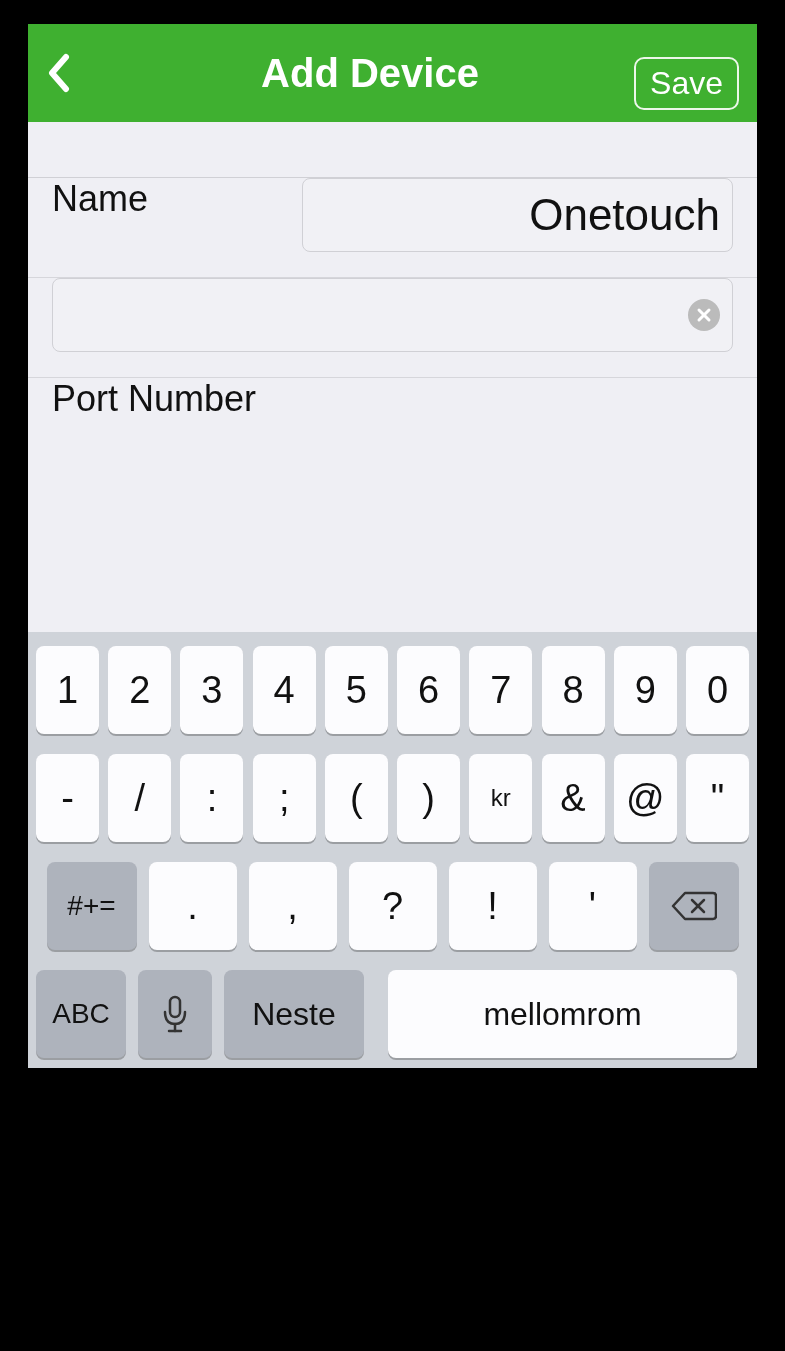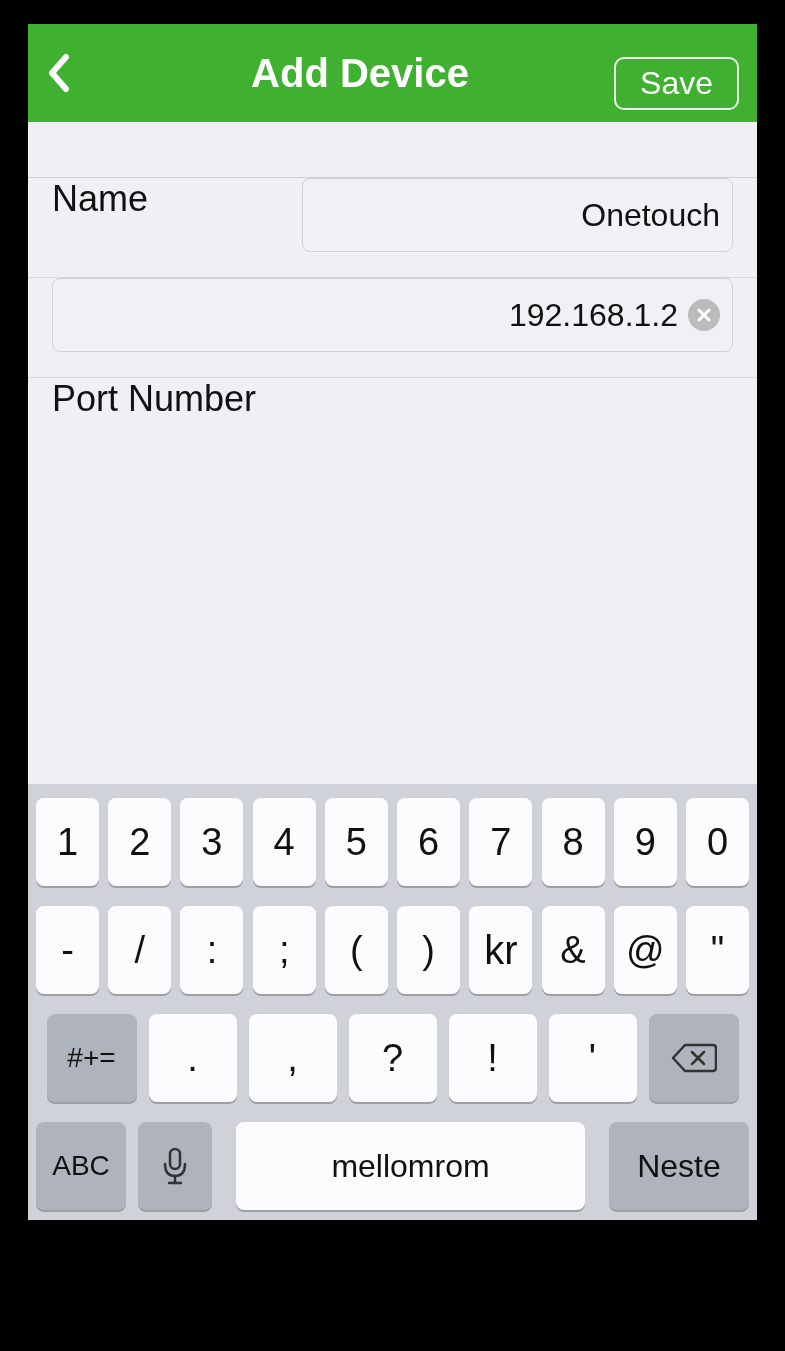--- a/index.html
+++ b/index.html
@@ -8,21 +8,21 @@
     height: 1351px;
     background: #000;
     font-family: -apple-system, "Helvetica Neue", Arial, sans-serif;
     overflow: hidden;
   }
   .device {
     position: absolute;
     left: 28px;
     top: 24px;
     width: 729px;
-    height: 1196px;
+    height: 1044px;
     background: #efeff4;
     display: flex;
     flex-direction: column;
   }
   
   .header {
     background: #3fb030;
     height: 98px;
     display: flex;
     align-items: center;
@@ -41,21 +41,21 @@
     flex: 1;
     text-align: center;
     font-size: 40px;
     font-weight: 600;
     color: #fff;
   }
   .save-btn {
     border: 2px solid rgba(255,255,255,0.9);
     color: #fff;
     font-size: 32px;
-    padding: 6px 24px;
+    padding: 6px 14px;
     border-radius: 10px;
     background: transparent;
     margin-top: 20px;
   }
   
   .form-area {
     flex: 1;
     background: #efeff4;
   }
   .spacer-top {
@@ -79,21 +79,21 @@
     display: flex;
     align-items: center;
     justify-content: flex-end;
     height: 74px;
     border: 1px solid #d0d0d5;
     border-radius: 8px;
     padding: 0 12px 0 16px;
     background: #f1f1f5;
   }
   .input-value {
-    font-size: 32px;
+    font-size: 44px;
     color: #111;
     text-align: right;
     flex: 1;
     border: none;
     background: transparent;
   }
   .clear-btn {
     width: 32px;
     height: 32px;
     margin-left: 10px;
@@ -167,21 +167,20 @@
 
     <div class="row">
       <div class="row-label">Name</div>
       <div class="input-wrap">
         <div class="input-value">Onetouch</div>
       </div>
     </div>
 
     <div class="row">
       <div class="input-wrap">
-        <div class="input-value">192.168.1.2</div>
         <div class="clear-btn">
           <svg width="16" height="16" viewBox="0 0 16 16">
             <line x1="3" y1="3" x2="13" y2="13" stroke="#fff" stroke-width="3" stroke-linecap="round"></line>
             <line x1="13" y1="3" x2="3" y2="13" stroke="#fff" stroke-width="3" stroke-linecap="round"></line>
           </svg>
         </div>
       </div>
     </div>
 
     <div class="row" style="border-bottom:none;">
@@ -204,21 +203,21 @@
       <div class="key">0</div>
     </div>
 
     <div class="kb-row row2">
       <div class="key">-</div>
       <div class="key">/</div>
       <div class="key">:</div>
       <div class="key">;</div>
       <div class="key">(</div>
       <div class="key">)</div>
-      <div class="key" style="font-size:40px;">kr</div>
+      <div class="key" style="font-size:24px;">kr</div>
       <div class="key">&amp;</div>
       <div class="key">@</div>
       <div class="key">"</div>
     </div>
 
     <div class="kb-row row3">
       <div class="key mod key-sym">#+=</div>
       <div class="key key-p">.</div>
       <div class="key key-p">,</div>
       <div class="key key-p">?</div>
@@ -236,18 +235,18 @@
     <div class="kb-row row4">
       <div class="key mod key-abc">ABC</div>
       <div class="key mod key-mic">
         <svg width="28" height="40" viewBox="0 0 28 40">
           <rect x="9" y="3" width="10" height="20" rx="5" fill="none" stroke="#333" stroke-width="2.5"></rect>
           <path d="M4 18 Q4 30 14 30 Q24 30 24 18" fill="none" stroke="#333" stroke-width="2.5" stroke-linecap="round"></path>
           <line x1="14" y1="30" x2="14" y2="37" stroke="#333" stroke-width="2.5" stroke-linecap="round"></line>
           <line x1="8" y1="37" x2="20" y2="37" stroke="#333" stroke-width="2.5" stroke-linecap="round"></line>
         </svg>
       </div>
+      <div class="key mod key-next">Neste</div>
       <div class="key key-space">mellomrom</div>
-      <div class="key mod key-next">Neste</div>
     </div>
 
   </div>
 </div>
 
 </body></html>

